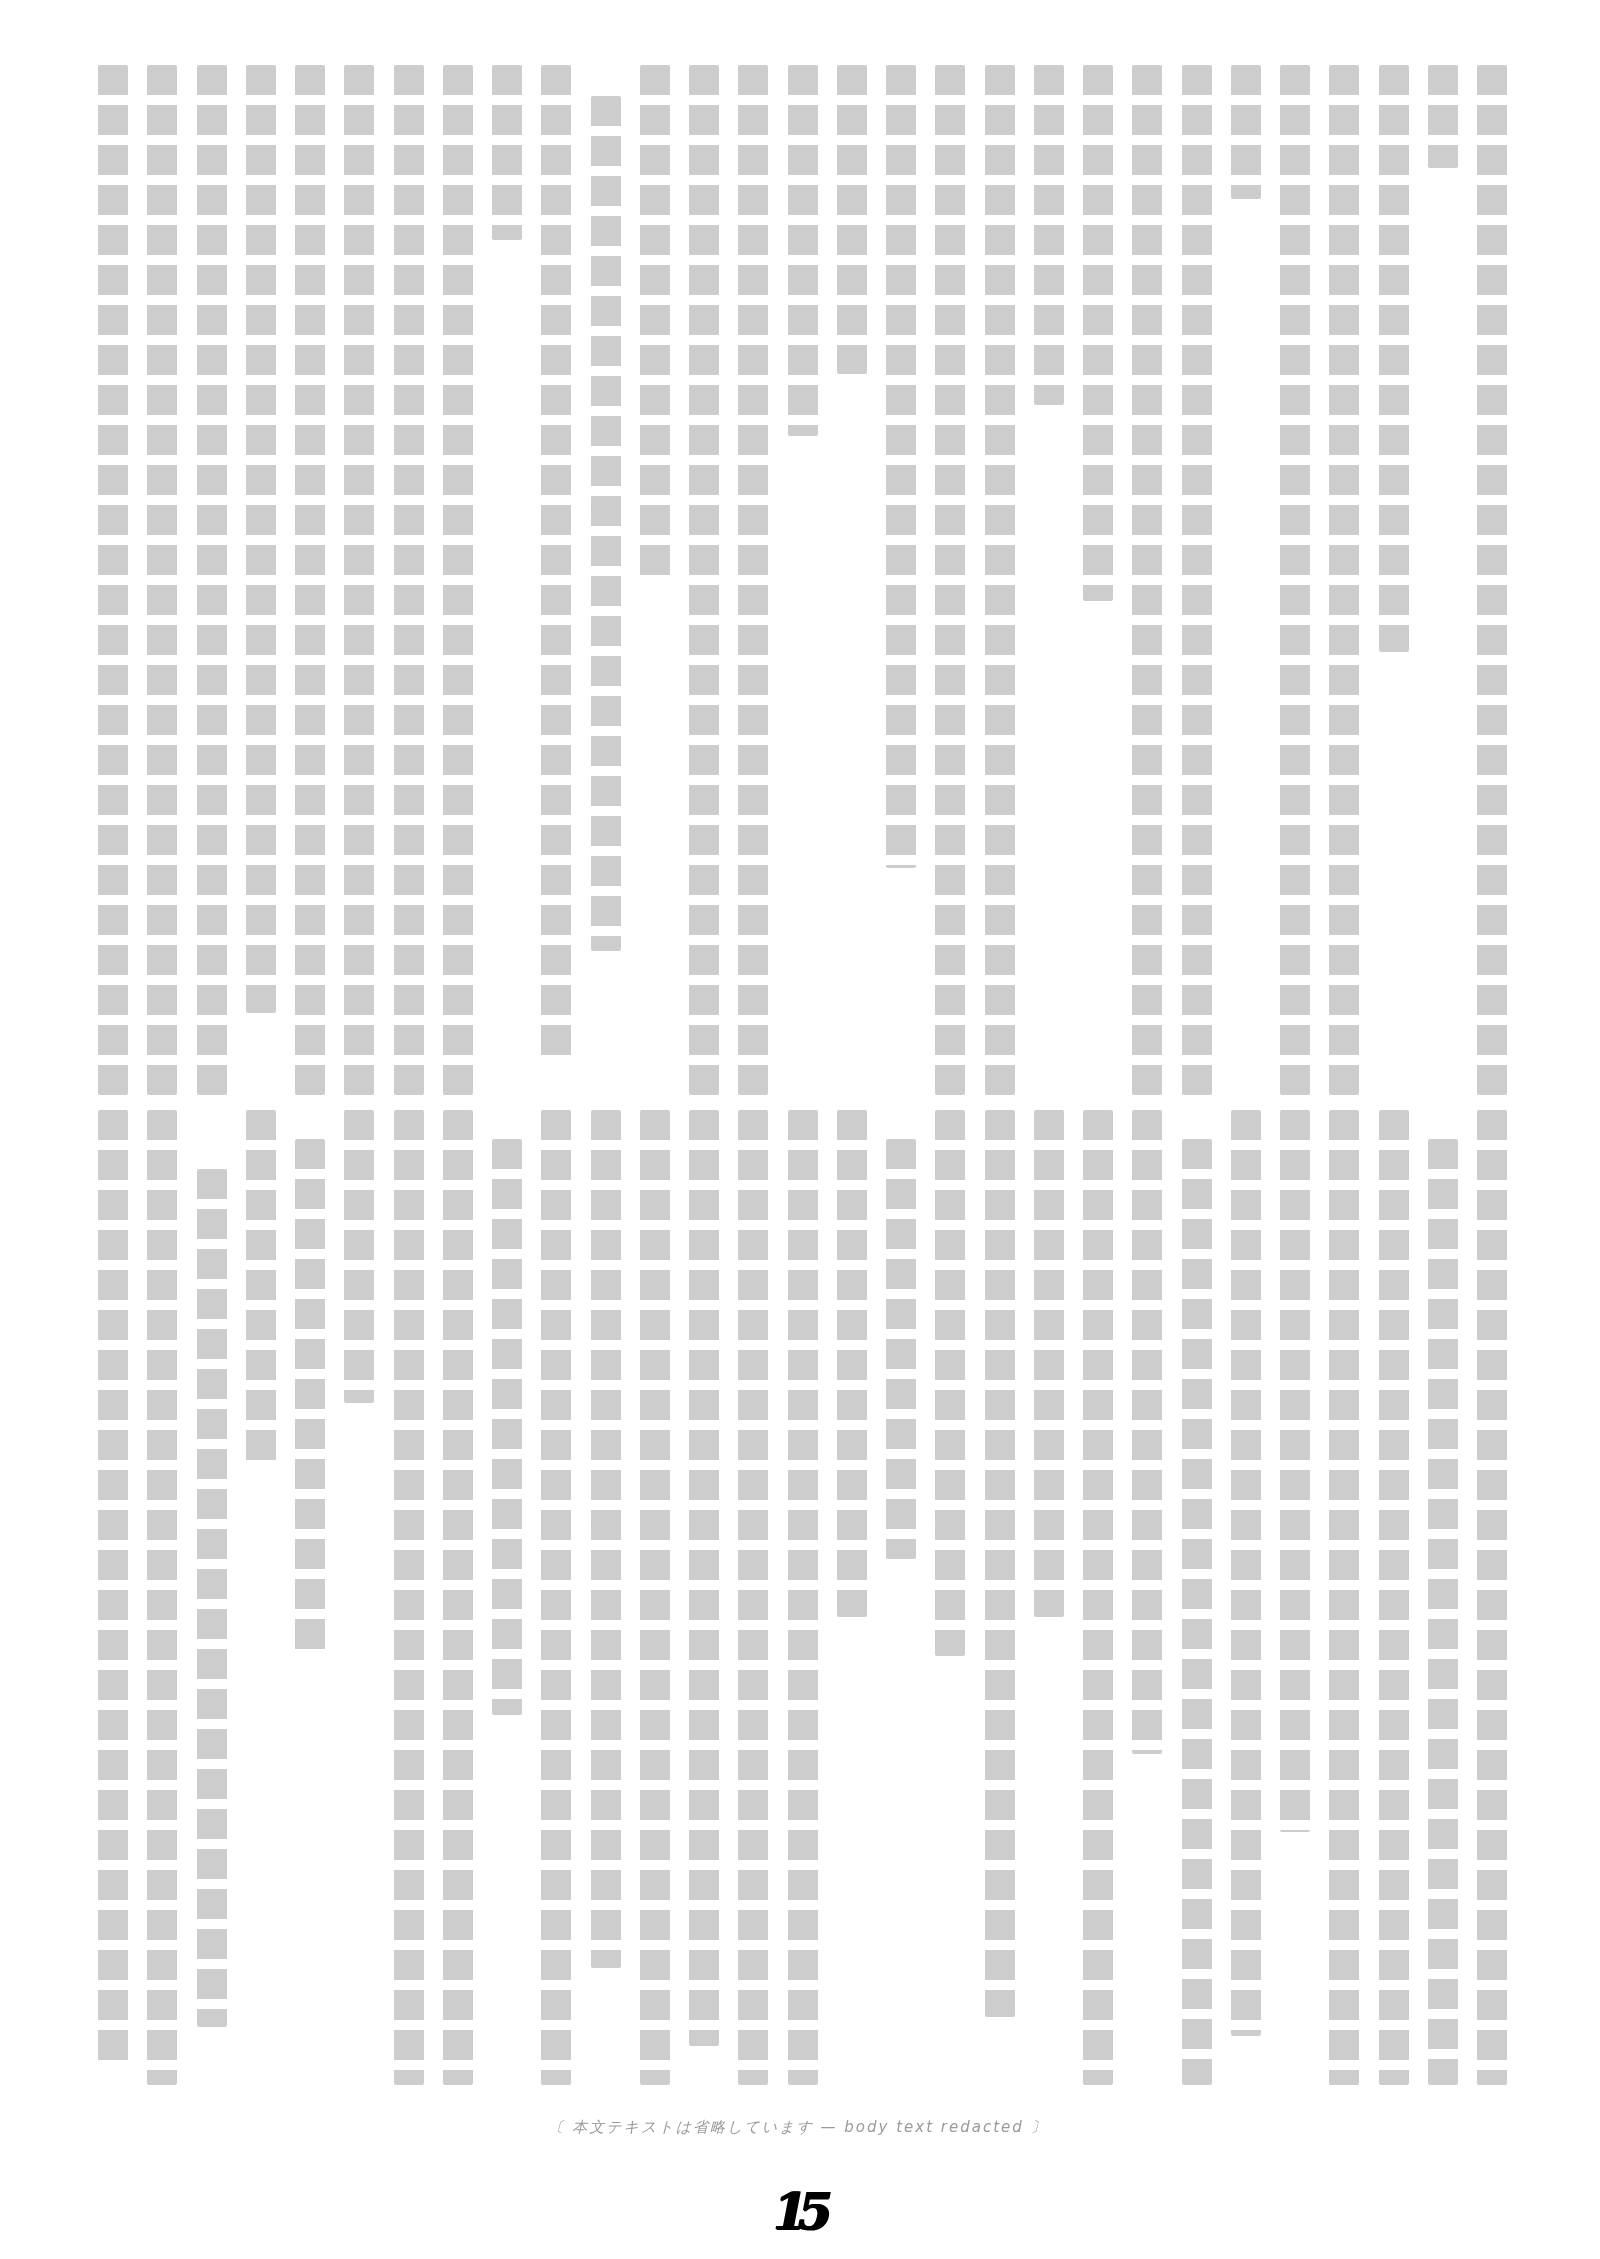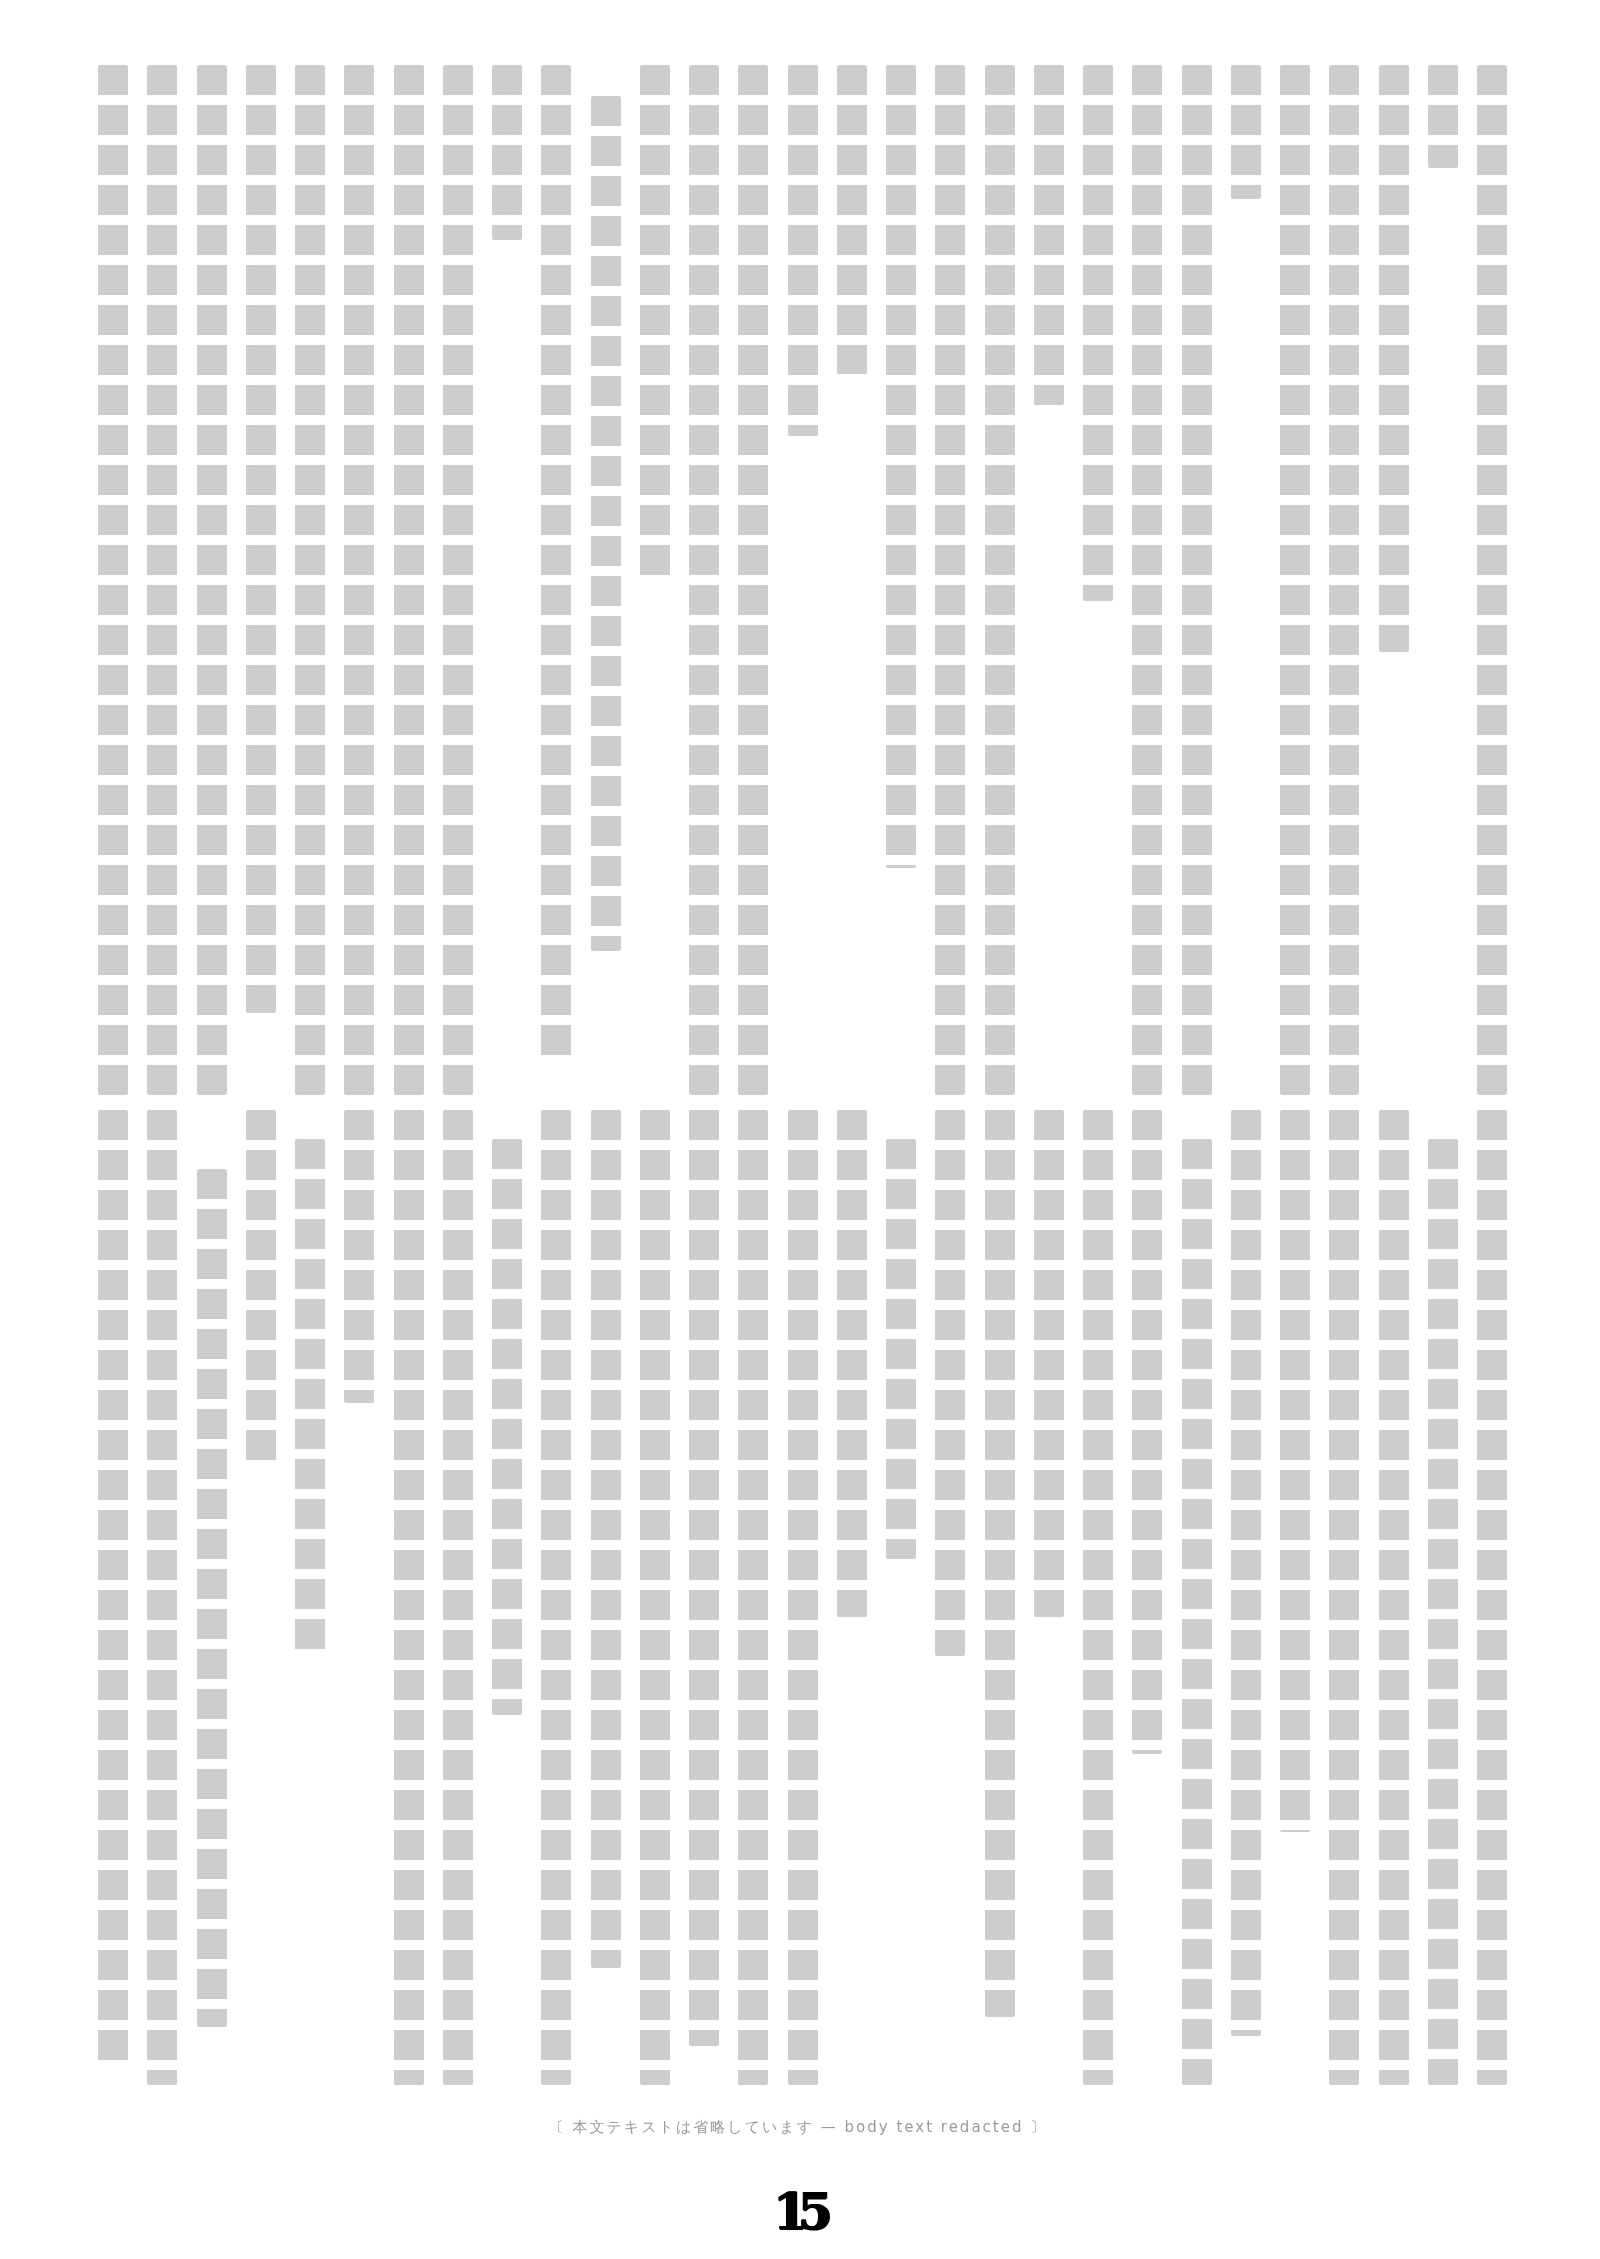--- a/index.html
+++ b/index.html
@@ -7,20 +7,21 @@
     padding: 0;
     background: #ffffff;
     font-family: "DejaVu Serif", serif;
   }
   .page {
     position: relative;
     width: 1596px;
     height: 2259px;
     background: #ffffff;
     overflow: hidden;
+    font-style: italic;
   }
   
   .band {
     position: absolute;
     left: 100px;
     width: 1407px;
   }
   .band-top    { top: 65px;   height: 1030px; }
   .band-bottom { top: 1110px; height: 975px;  }
 

